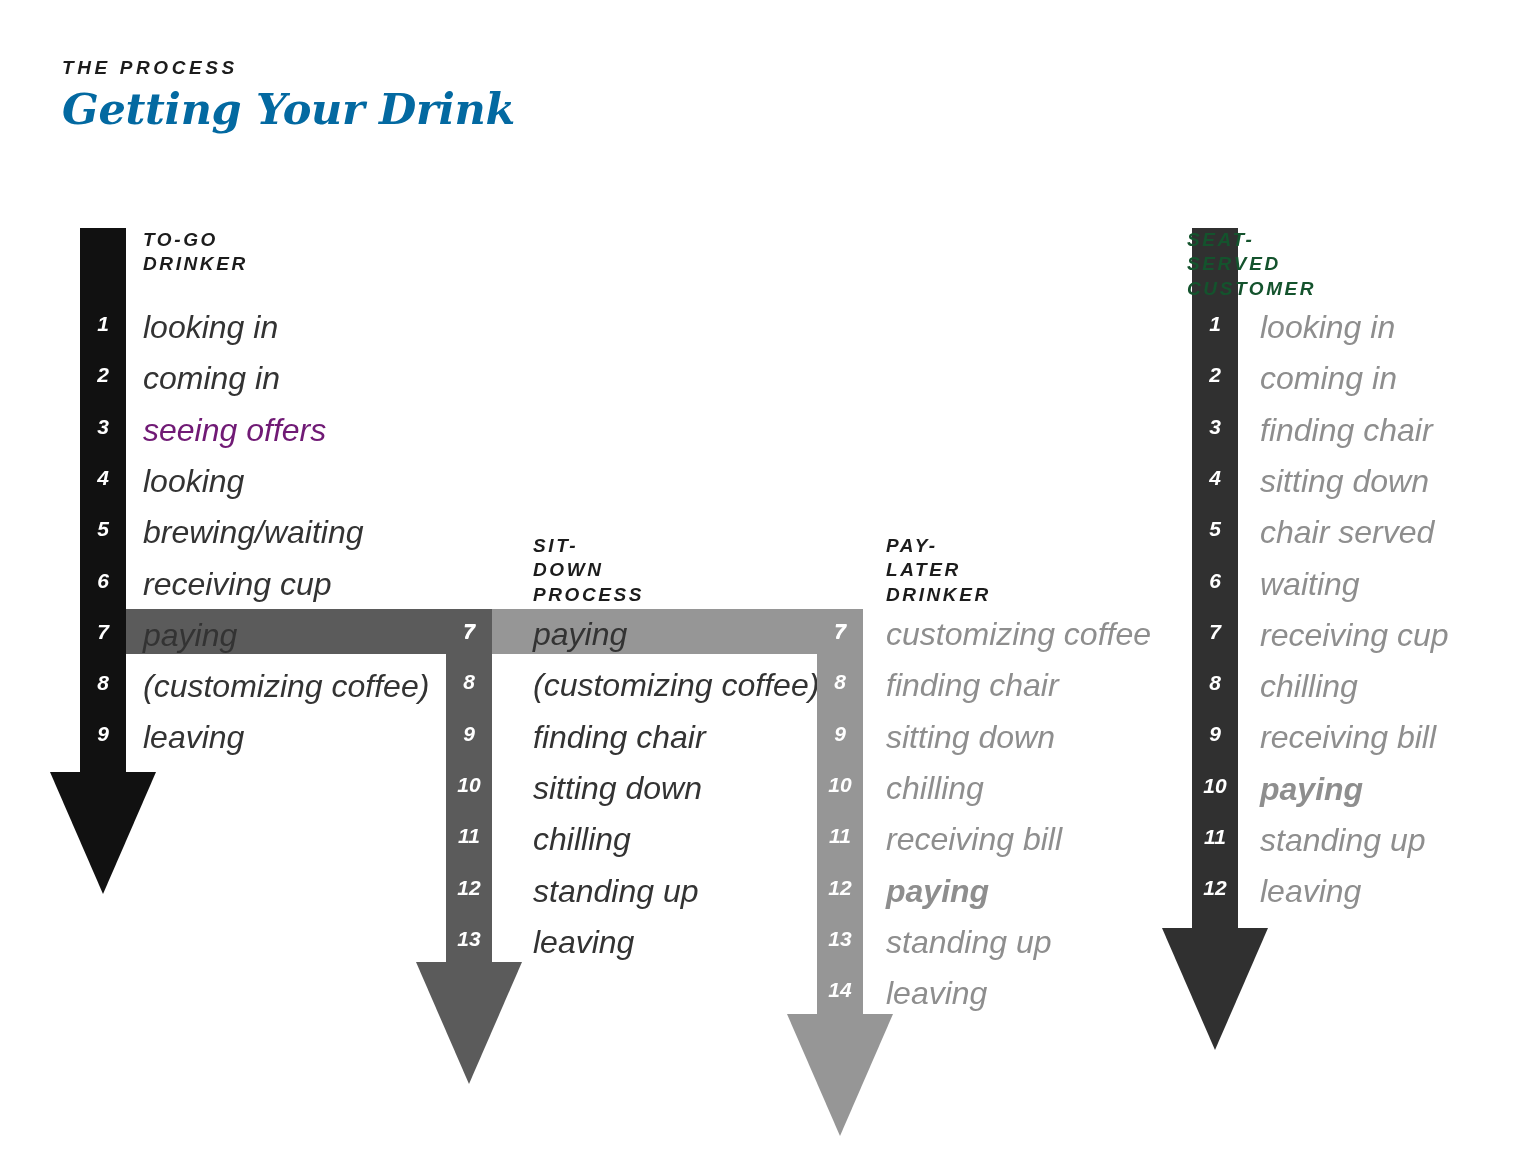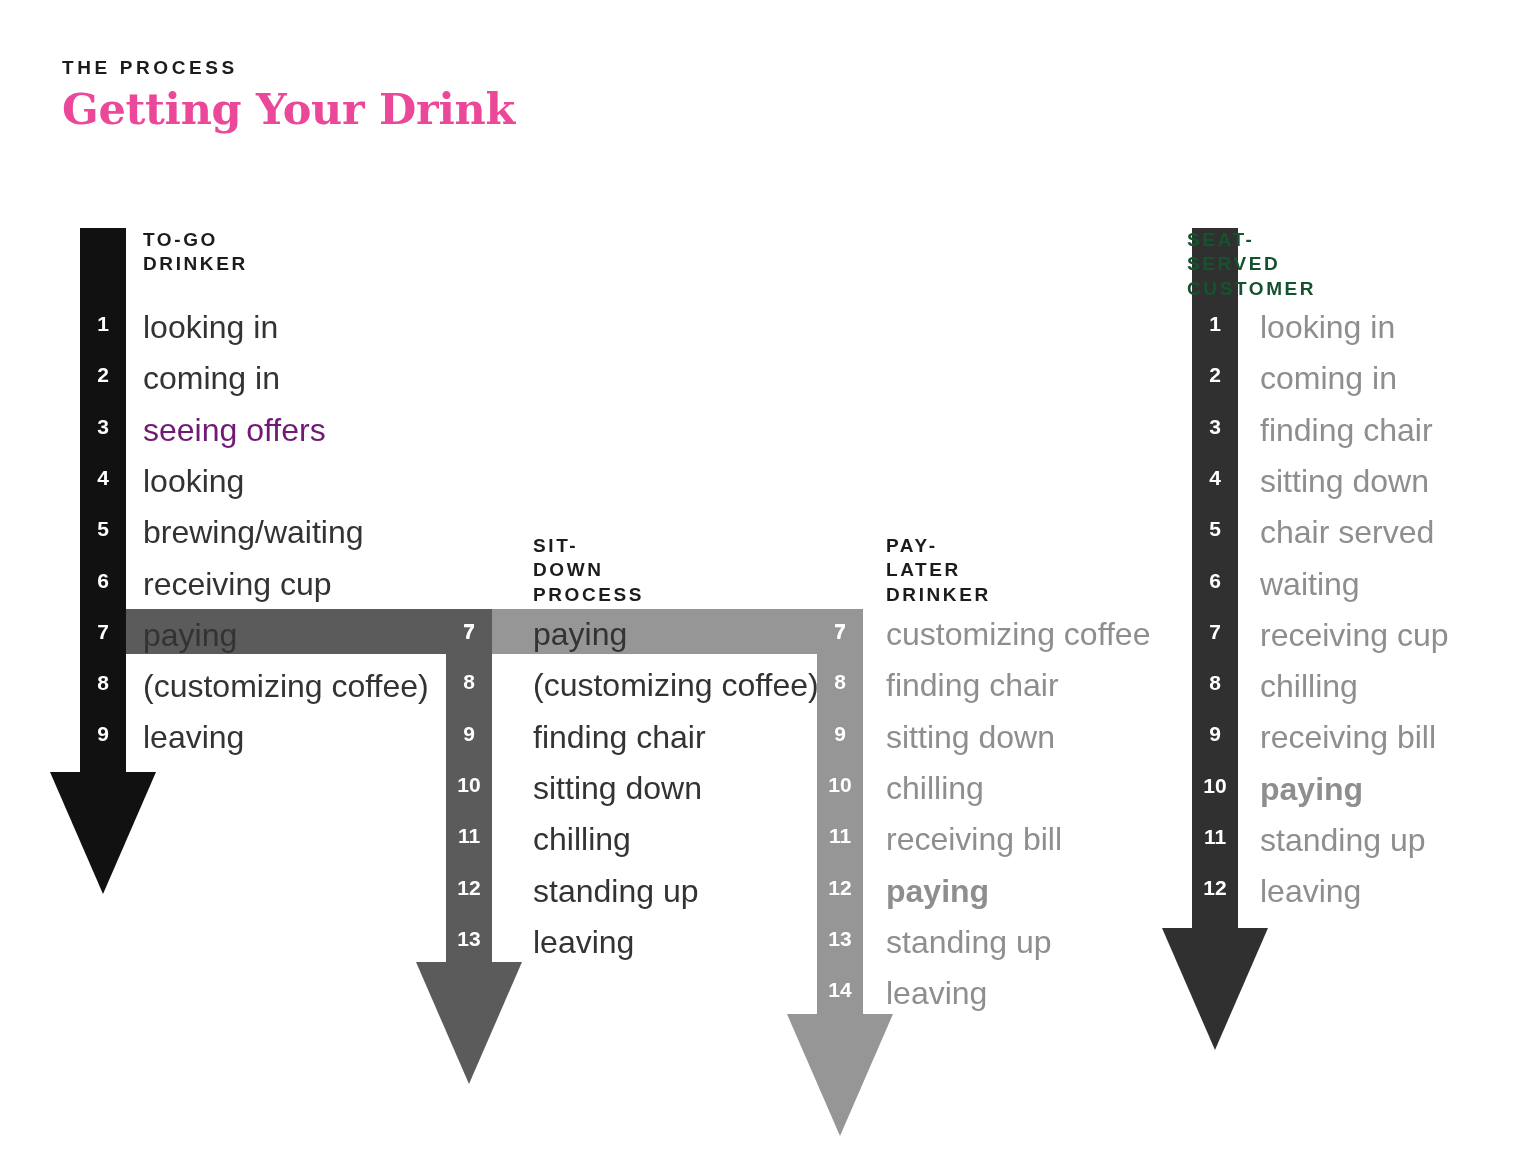--- a/index.html
+++ b/index.html
@@ -8,20 +8,21 @@
     padding: 0;
     background: #ffffff;
   }
   #page {
     position: relative;
     width: 1536px;
     height: 1152px;
     background: #ffffff;
     font-family: "Liberation Sans", "DejaVu Sans", sans-serif;
     overflow: hidden;
+    font-style: italic;
   }
 
   
   #title-block {
     position: absolute;
     left: 62px;
     top: 58px;
   }
   #eyebrow {
     font-family: "Liberation Sans", "DejaVu Sans", sans-serif;
@@ -30,21 +31,21 @@
     letter-spacing: 3.6px;
     color: #1c1c1c;
     line-height: 1;
     margin: 0 0 10px 0;
   }
   #main-title {
     font-family: "DejaVu Serif", "Liberation Serif", serif;
     font-weight: bold;
     font-size: 43px;
     letter-spacing: -0.3px;
-    color: #ec4899;
+    color: #0369a1;
     line-height: 1.05;
     margin: 0;
   }
 
   
   .flow-col {
     position: absolute;
   }
   .col-header {
     position: absolute;

